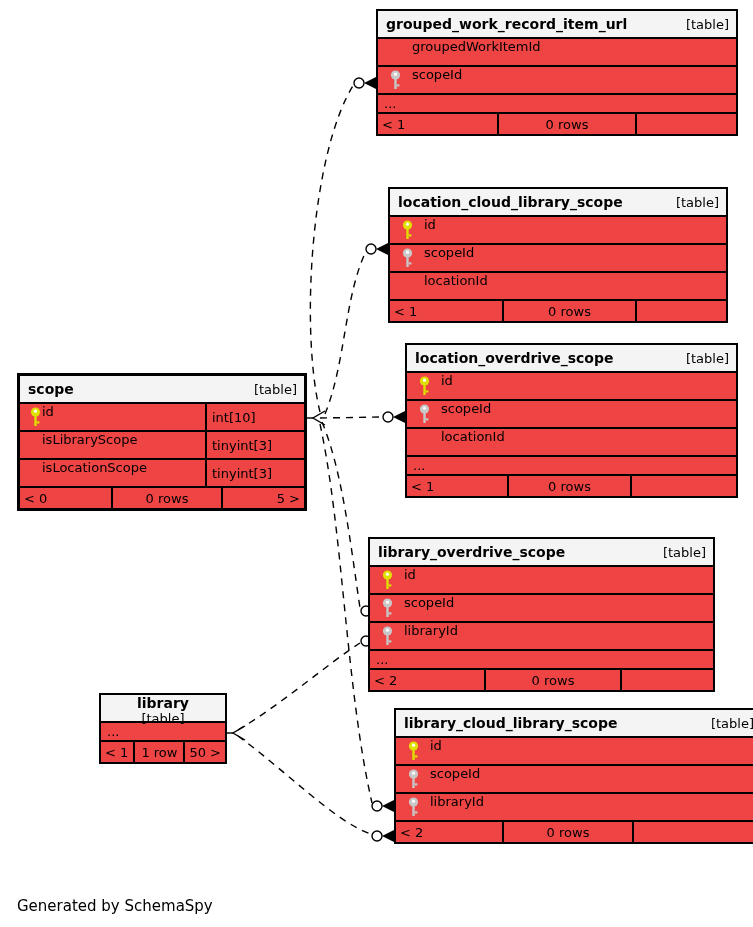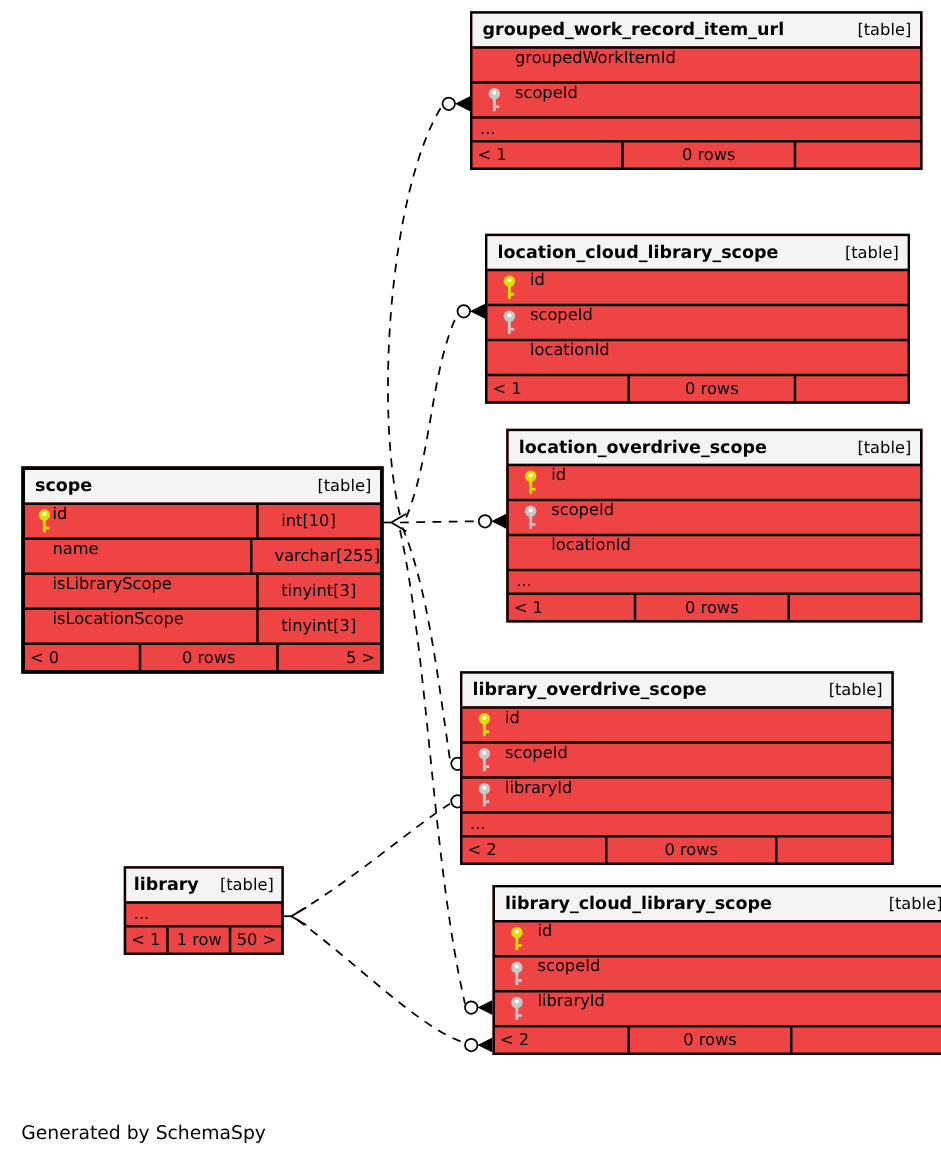--- a/index.html
+++ b/index.html
@@ -29,21 +29,21 @@
   }
   .tname { font-weight:bold; font-size:14px; white-space:nowrap; }
   .ttag { font-size:13px; white-space:nowrap; }
 
   .row { height:28px; display:flex; box-sizing:border-box; }
   .keyslot { flex:0 0 34px; padding-left:11px; box-sizing:border-box; display:flex; align-items:center; }
   .tbl-scope .keyslot { flex:0 0 22px; padding-left:9px; }
   .cname { flex:1; white-space:nowrap; }
   .ctype {
     flex:0 0 99px; align-self:stretch; display:flex; align-items:center;
-    border-left:2px solid #000; padding-left:18px; box-sizing:border-box; white-space:nowrap;
+    border-left:2px solid #000; padding-left:5px; box-sizing:border-box; white-space:nowrap;
   }
   .erow { height:19px; display:flex; align-items:center; padding-left:6px; box-sizing:border-box; }
 
   .foot { height:22px; display:flex; align-items:stretch; box-sizing:border-box; }
   .fcell { display:flex; align-items:center; box-sizing:border-box; padding:0 4px; white-space:nowrap; }
   .f2 { border-left:2px solid #000; justify-content:center; }
   .f3 { border-left:2px solid #000; flex:1; justify-content:flex-end; }
 
   .pk { color:#dfdf00; }
   .fk { color:#c8c8c8; }
@@ -220,25 +220,20 @@
           <circle cx="6.5" cy="4.2" r="1.6" fill="#ffffff"></circle>
           <rect x="5.3" y="9" width="2.4" height="10" fill="currentColor"></rect>
           <rect x="7.7" y="14.3" width="2.7" height="2.2" fill="currentColor"></rect>
         </svg>
     </span>
     <span class="cname">id</span>
     <span class="ctype">int[10]</span>
   </div>
   <div class="row">
     <span class="keyslot"></span>
-    <span class="cname">name</span>
-    <span class="ctype">varchar[255]</span>
-  </div>
-  <div class="row">
-    <span class="keyslot"></span>
     <span class="cname">isLibraryScope</span>
     <span class="ctype">tinyint[3]</span>
   </div>
   <div class="row">
     <span class="keyslot"></span>
     <span class="cname">isLocationScope</span>
     <span class="ctype">tinyint[3]</span>
   </div>
   <div class="foot">
     <span class="fcell f1" style="width:91px">&lt; 0</span>
@@ -287,21 +282,21 @@
   </div>
   <div class="erow">...</div>
   <div class="foot">
     <span class="fcell f1" style="width:114px">&lt; 2</span>
     <span class="fcell f2" style="width:136px">0 rows</span>
     <span class="fcell f3"></span>
   </div>
 </div>
 
 <div class="tbl" style="left:99px;top:693px;width:128px;">
-  <div class="hdr" style="padding:0 6px;">
+  <div class="hdr" style="padding:0 6px;flex-direction:column;">
     <span class="tname">library</span>
     <span class="ttag">[table]</span>
   </div>
   <div class="erow">...</div>
   <div class="foot">
     <span class="fcell f1" style="width:33px">&lt; 1</span>
     <span class="fcell f2" style="width:51px">1 row</span>
     <span class="fcell f3">50 &gt;</span>
   </div>
 </div>

